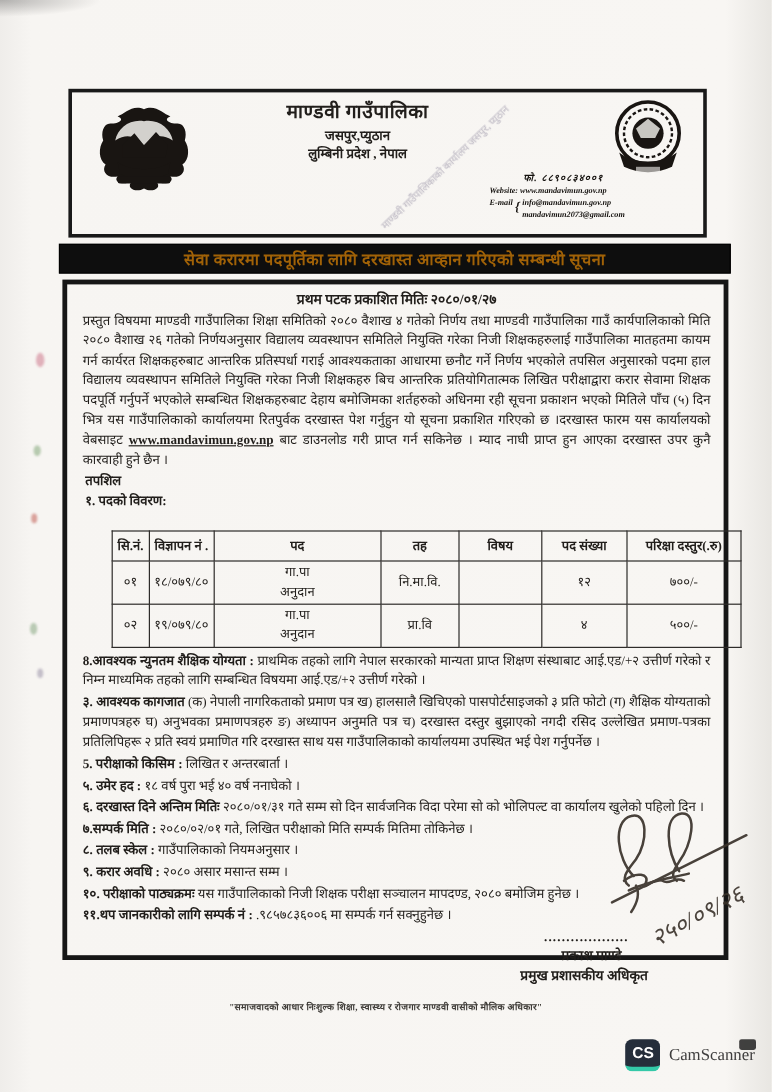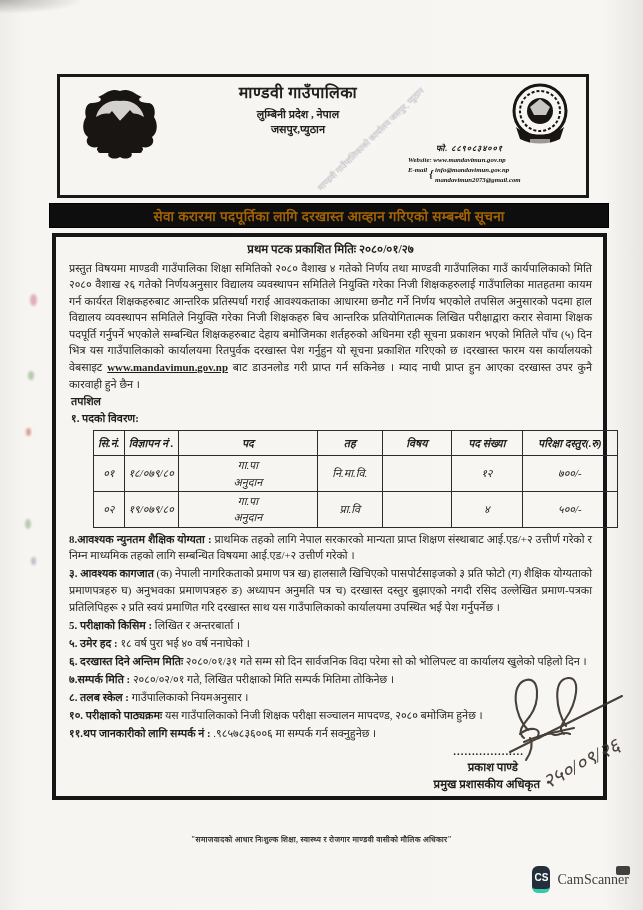--- a/index.html
+++ b/index.html
@@ -33,38 +33,38 @@
   .banner span{color:#a16207;font-weight:bold;font-size:13.5px;letter-spacing:.4px;white-space:nowrap;}
   
   .content{position:absolute;left:52px;top:233px;width:555px;height:567px;
            border:4px solid #161616;box-sizing:border-box;padding:4px 11px 20px 13px;
            font-size:10.9px;line-height:1.52;}
   .pubdate{text-align:center;font-weight:bold;font-size:11.6px;margin:0 0 1px 0;}
   .para{margin:0;text-align:justify;}
   .para .u{text-decoration:underline;font-weight:bold;}
   .tapasil{margin:1px 0 0 2px;font-weight:bold;}
   .item1{margin:0 0 1px 2px;font-weight:bold;}
-  table.positions{border-collapse:collapse;margin:4px 0 3px 24px;font-style:italic;}
+  table.positions{border-collapse:collapse;margin:16px 0 3px 24px;}
   .positions th,.positions td{border:1.6px solid #2e2c2a;padding:1px 4px;text-align:center;
                               font-size:10.8px;height:22px;}
   .positions th{font-weight:bold;}
   .positions td.post div{display:flex;justify-content:space-between;padding:0 6px;min-width:118px;flex-direction:column;}
   .item{margin:1.5px 0;text-align:justify;}
   .item b{font-weight:bold;}
   .sigblock{margin-top:2px;text-align:right;padding-right:52px;line-height:1.45;}
   .sigdots{font-weight:bold;letter-spacing:1px;padding-right:16px;}
   .signame{font-weight:bold;font-size:11.5px;padding-right:22px;}
   .sigtitle{font-weight:bold;font-size:11.5px;}
   .signature-svg{position:absolute;left:500px;top:668px;pointer-events:none;}
   
   .footer-quote{position:absolute;left:0;top:834px;width:643px;text-align:center;
                 font-size:7.6px;font-weight:bold;color:#3d3a36;letter-spacing:.3px;}
   .camscanner{position:absolute;right:14px;top:866px;display:flex;align-items:center;gap:7px;}
-  .cs-badge{width:18px;height:27px;background:#252e3b;border-radius:6px;color:#fff;
-            font-family:"Liberation Sans","DejaVu Sans",sans-serif;font-weight:bold;font-size:10px;
+  .cs-badge{width:29px;height:27px;background:#252e3b;border-radius:6px;color:#fff;
+            font-family:"Liberation Sans","DejaVu Sans",sans-serif;font-weight:bold;font-size:13px;
             display:flex;align-items:center;justify-content:center;
             border-bottom:4px solid #34c9a8;box-sizing:border-box;}
   .cs-label{font-size:14px;color:#3f3e3e;font-family:"Liberation Serif","DejaVu Serif",serif;}
   
   .art{position:absolute;border-radius:50%;filter:blur(1px);}
   .a1{left:30px;top:294px;width:7px;height:12px;background:rgba(205,120,140,.55);}
   .a2{left:28px;top:371px;width:6px;height:9px;background:rgba(120,160,110,.5);}
   .a3{left:26px;top:428px;width:5px;height:8px;background:rgba(190,80,70,.5);}
   .a4{left:25px;top:519px;width:6px;height:10px;background:rgba(110,150,105,.45);}
   .a5{left:31px;top:557px;width:5px;height:8px;background:rgba(120,110,140,.4);}
@@ -87,22 +87,22 @@
       <path d="M40 4 C30 0 24 8 18 10 C24 12 20 16 12 16 C6 16 4 24 6 30 C2 36 2 46 8 50 C4 56 10 62 18 60 C14 64 22 68 30 64 C24 70 34 74 40 70 C46 74 56 70 50 64 C58 68 66 64 62 60 C70 62 76 56 72 50 C78 46 78 36 74 30 C76 24 74 16 68 16 C60 16 56 12 62 10 C56 8 50 0 40 4 Z" fill="#191512"></path>
       <path d="M40 14 C28 12 18 20 16 30 C26 24 32 26 40 34 C48 26 54 24 64 30 C62 20 52 12 40 14 Z" fill="#f4f2ee" opacity=".85"></path>
       <path d="M22 34 L32 24 L40 34 L50 23 L60 34 L58 44 L22 44 Z" fill="#191512"></path>
       <path d="M18 48 C28 56 52 56 62 48 L60 58 C48 64 32 64 20 58 Z" fill="#191512"></path>
       <rect x="18" y="60" width="44" height="6" rx="2" fill="#191512"></rect>
     </svg>
 
     <div class="lh-center">
       <div class="lh-muni">माण्डवी गाउँपालिका</div>
       <div class="lh-addr">
+        <div>जसपुर,प्युठान</div>
         <div>लुम्बिनी प्रदेश , नेपाल</div>
-        <div>जसपुर,प्युठान</div>
       </div>
     </div>
 
     <svg class="seal-right" width="60" height="66" viewBox="0 0 60 66">
       <circle cx="30" cy="28" r="26" fill="none" stroke="#191512" stroke-width="3"></circle>
       <circle cx="30" cy="28" r="20" fill="none" stroke="#191512" stroke-width="2" stroke-dasharray="3 2"></circle>
       <circle cx="30" cy="28" r="13" fill="#191512"></circle>
       <path d="M20 24 L30 16 L40 24 L36 32 L24 32 Z" fill="#f4f2ee" opacity=".8"></path>
       <path d="M6 44 C18 54 42 54 54 44 L50 56 C38 62 22 62 10 56 Z" fill="#191512"></path>
       <rect x="20" y="56" width="20" height="5" fill="#f4f2ee" opacity=".6"></rect>
@@ -181,20 +181,21 @@
     </tbody>
       </table>
 
     <p class="item"><b>8.आवश्यक न्युनतम शैक्षिक योग्यता :</b> <span>प्राथमिक तहको लागि  नेपाल सरकारको मान्यता प्राप्त शिक्षण संस्थाबाट आई.एड/+२ उत्तीर्ण गरेको र निम्न माध्यमिक तहको लागि सम्बन्धित विषयमा आई.एड/+२ उत्तीर्ण गरेको ।</span></p>
     <p class="item"><b>३. आवश्यक कागजात</b> <span>(क) नेपाली नागरिकताको प्रमाण पत्र ख) हालसालै खिचिएको पासपोर्टसाइजको ३ प्रति फोटो (ग) शैक्षिक योग्यताको प्रमाणपत्रहरु घ) अनुभवका प्रमाणपत्रहरु ङ) अध्यापन अनुमति पत्र च) दरखास्त दस्तुर बुझाएको नगदी रसिद उल्लेखित प्रमाण-पत्रका प्रतिलिपिहरू २ प्रति स्वयं प्रमाणित गरि दरखास्त साथ यस गाउँपालिकाको कार्यालयमा उपस्थित भई पेश गर्नुपर्नेछ ।</span></p>
     <p class="item"><b>5. परीक्षाको किसिम :</b> <span>लिखित र अन्तरबार्ता ।</span></p>
     <p class="item"><b>५. उमेर हद :</b> <span>१८ वर्ष पुरा भई ४० वर्ष ननाघेको ।</span></p>
     <p class="item"><b>६. दरखास्त दिने अन्तिम मितिः</b> <span>२०८०/०१/३१ गते सम्म सो दिन सार्वजनिक विदा परेमा सो को भोलिपल्ट वा कार्यालय खुलेको पहिलो दिन ।</span></p>
     <p class="item"><b>७.सम्पर्क मिति :</b> <span>२०८०/०२/०१ गते, लिखित परीक्षाको मिति सम्पर्क मितिमा तोकिनेछ ।</span></p>
     <p class="item"><b>८. तलब स्केल :</b> <span>गाउँपालिकाको नियमअनुसार ।</span></p>
+    <p class="item"><b>९. करार अवधि :</b> <span>२०८० असार मसान्त सम्म ।</span></p>
     <p class="item"><b>१०. परीक्षाको पाठ्यक्रमः</b> <span>यस गाउँपालिकाको निजी शिक्षक परीक्षा सञ्चालन मापदण्ड, २०८० बमोजिम  हुनेछ ।</span></p>
     <p class="item"><b>११.थप जानकारीको लागि सम्पर्क नं :</b> <span>.९८५७८३६००६ मा सम्पर्क गर्न सक्नुहुनेछ ।</span></p>
 
     <div class="sigblock">
       <div class="sigdots">...................</div>
       <div class="signame">प्रकाश पाण्डे</div>
       <div class="sigtitle">प्रमुख प्रशासकीय अधिकृत</div>
     </div>
   </div>
 

